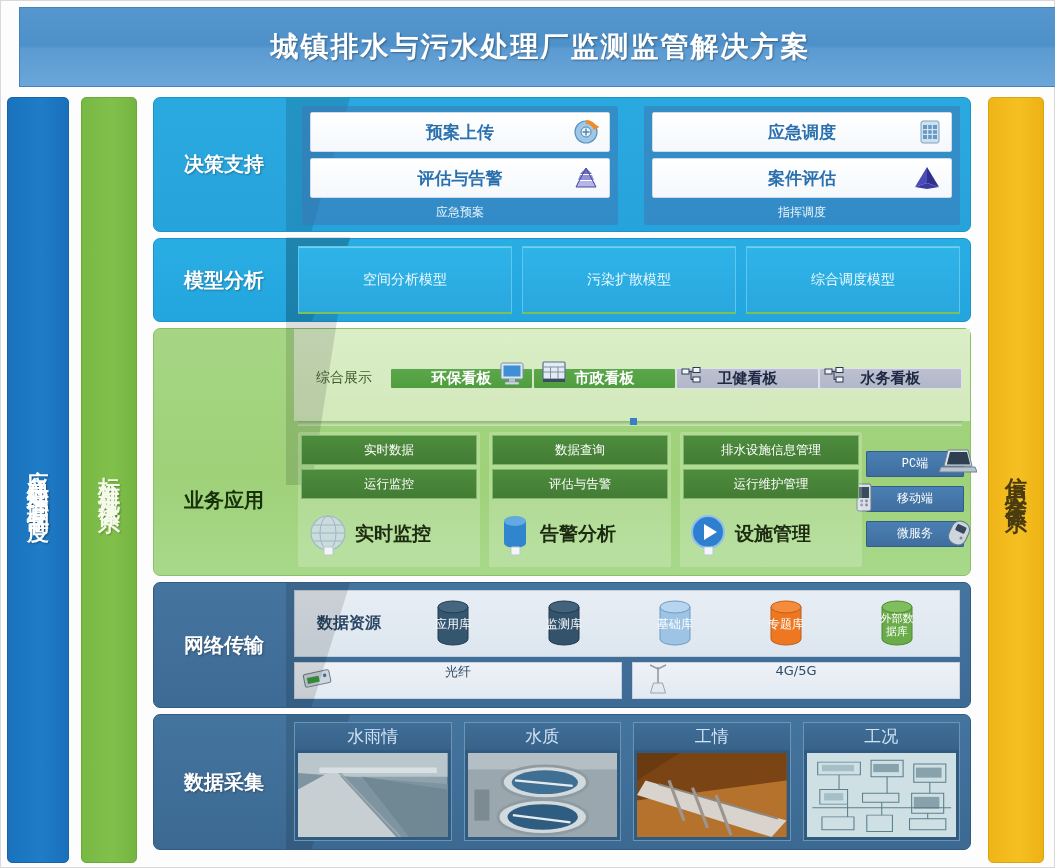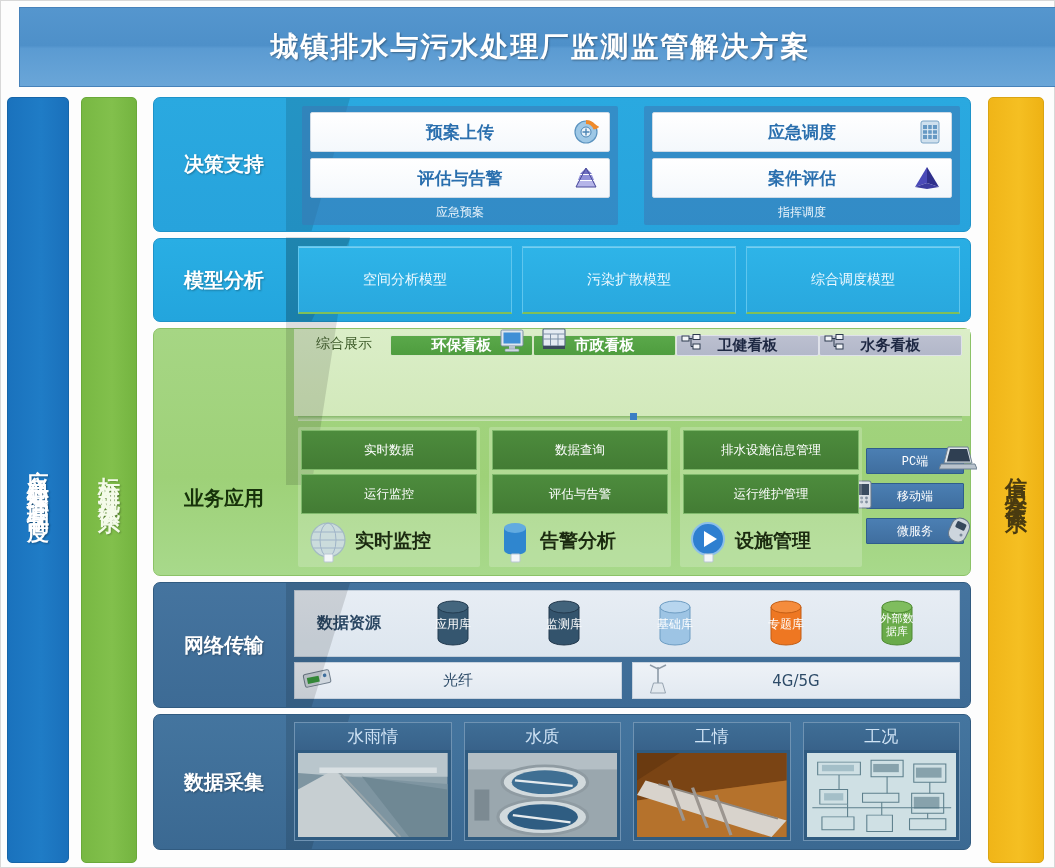--- a/index.html
+++ b/index.html
@@ -113,21 +113,21 @@
     box-shadow: inset 0 1px 0 rgba(255,255,255,.35);
   }
 
   
   .l-biz {
     background:linear-gradient(180deg,#a6d684 0%,#9ed178 60%,#a8d98b 100%);
     border:1px solid #8cc267; height:248px; flex-direction:column;
   }
   .biz-top { display:flex; height:92px; }
   .biz-top .spacer { flex:0 0 140px; }
-  .biz-dash { flex:1; display:flex; align-items:flex-start; padding:6px 8px 0 4px;
+  .biz-dash { flex:1; display:flex; align-items:center; padding:6px 8px 0 4px;
               background:linear-gradient(180deg,#dbeec8 0%,#d2e9bb 100%); }
   .dash-lbl { flex:0 0 92px; display:flex; align-items:center; justify-content:center;
               font-size:14px; color:#3e5c2a; }
   .dash-card {
     flex:1; position:relative; display:flex; align-items:center; justify-content:center;
     font-size:15px; font-weight:bold; border-radius:2px;
   }
   .dash-card.green {
     background:linear-gradient(180deg,#5aa84a 0%,#4f9d3f 100%);
     border:1px solid #d6e7c6; color:#ffffff;
@@ -140,21 +140,21 @@
   .dash-rule { height:5px; margin:0 8px 0 144px;
                background:linear-gradient(180deg,#86b96a,#cfe6bb); position:relative; }
   .dash-rule::after { content:""; position:absolute; left:50%; top:-3px; width:7px;height:7px;
                       background:#3a7fc4; }
 
   .biz-bottom { display:flex; flex:1; }
   .biz-cols { flex:1; display:flex; gap:9px; padding:6px 4px 8px 4px; position:relative; z-index:2;}
   .biz-col { flex:1; display:flex; flex-direction:column; gap:4px;
              background:rgba(255,255,255,.20); border-radius:2px; padding:3px; }
   .biz-btn {
-    height:40px; background:linear-gradient(180deg,#4d8c3d 0%,#437c34 100%);
+    height:30px; background:linear-gradient(180deg,#4d8c3d 0%,#437c34 100%);
     border:1px solid #7fb96b; color:#ffffff;
     display:flex; align-items:center; justify-content:center; font-size:12.5px;
   }
   .biz-main {
     flex:1; display:flex; align-items:center; gap:4px; padding-left:4px;
     position:relative;
   }
   .biz-main .nm { font-size:19px; font-weight:bold; color:#1b2a10; }
   .biz-side { flex:0 0 104px; display:flex; flex-direction:column;
               justify-content:center; gap:9px; padding:6px 6px 10px 0;font-family:Liberation Mono, monospace; }
@@ -181,22 +181,22 @@
   }
   .net-res-lbl { flex:0 0 92px; font-size:16px; color:#2b4763; font-weight:bold; text-align:center;}
   .db { flex:1; display:flex; align-items:center; justify-content:center; }
   .net-row2 { display:flex; flex:1; }
   .net-row2 .spacer { flex:0 0 140px; }
   .net-links { flex:1; display:flex; gap:10px; padding:5px 10px 8px 0; }
   .net-link {
     flex:1; position:relative;
     background:linear-gradient(180deg,#eef2f7 0%,#e2e9f1 100%);
     border:1px solid #c7d2de;
-    display:flex; align-items:center; justify-content:center;
-    font-size:15px; color:#2d4b68;
+    display:flex; align-items:flex-start; justify-content:center;
+    font-size:13px; color:#2d4b68;
   }
   .net-link .ic { position:absolute; }
 
   
   .l-data {
     background:linear-gradient(180deg,#44759f 0%,#3b6992 100%);
     border:1px solid #315b80; height:136px;
   }
   .data-body { flex:1; display:flex; gap:12px; padding:7px 10px 8px 0; position:relative; z-index:2;}
   .data-card { flex:1; display:flex; flex-direction:column;

